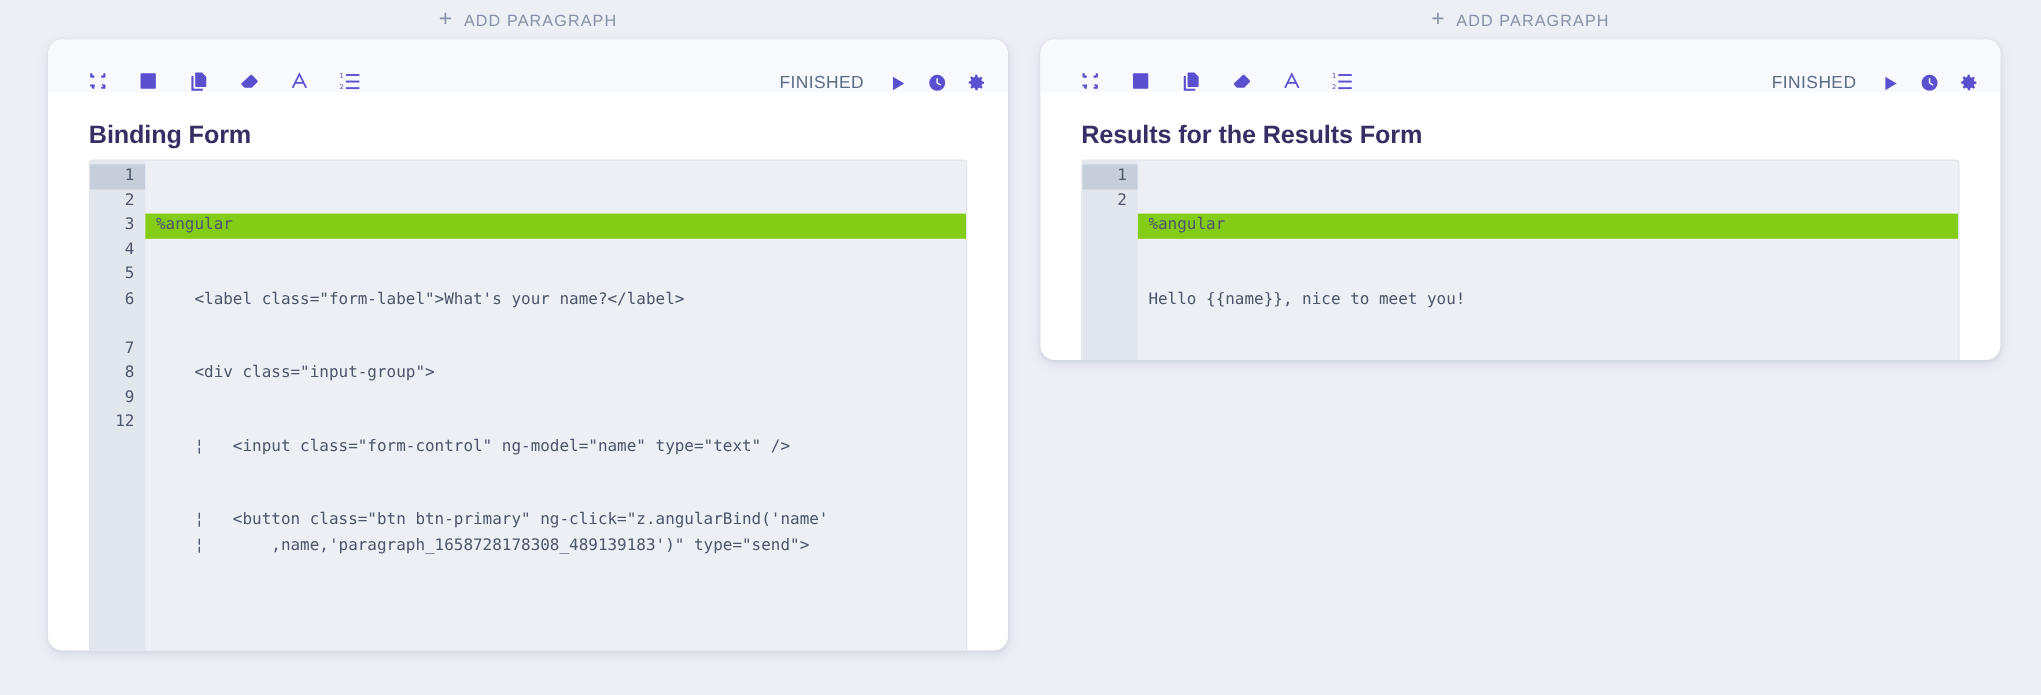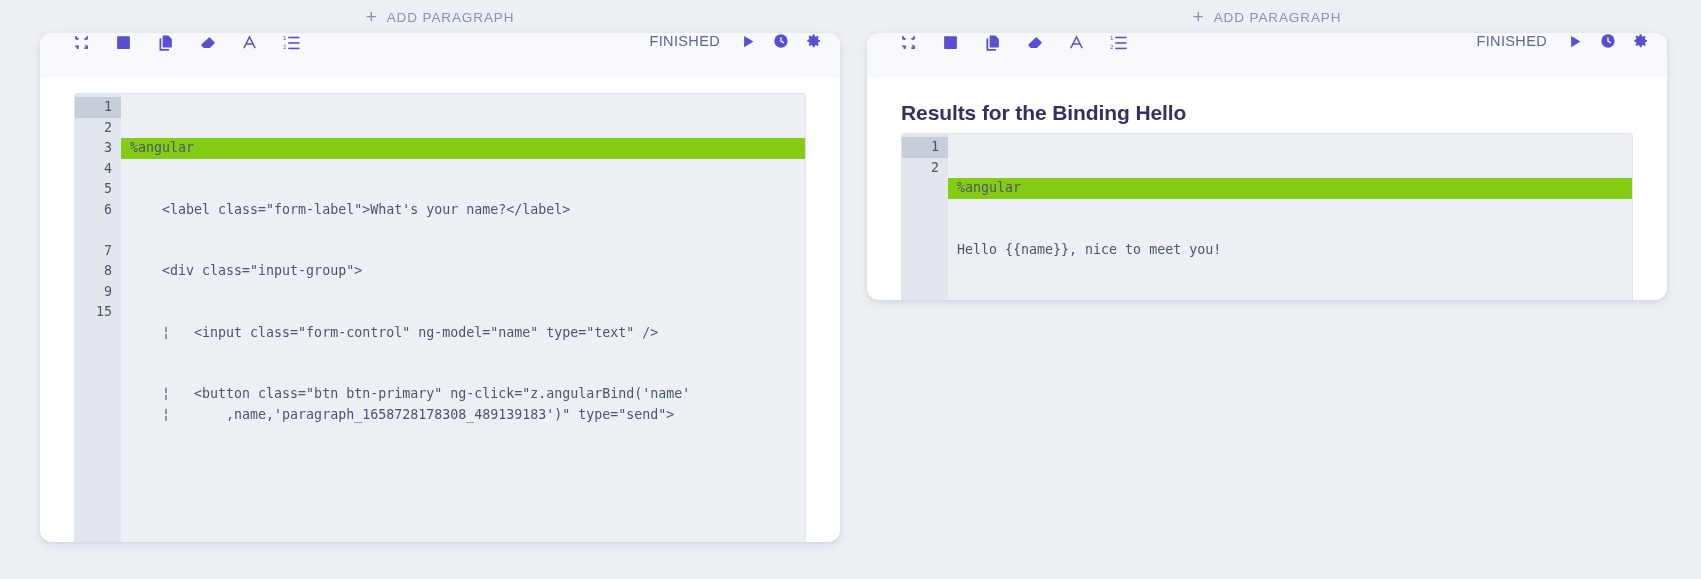--- a/index.html
+++ b/index.html
@@ -38,21 +38,21 @@
     border-radius: 12px;
     box-shadow: 0 3px 10px rgba(110,125,150,0.16), 0 1px 3px rgba(110,125,150,0.10);
     overflow: hidden;
   }
   #panel-left  { left: 40px;  top: 33px;  width: 800px; height: 509px; }
   #panel-right { left: 867px; top: 33px; width: 800px; height: 267px; }
 
   .toolbar {
     height: 44px;
     background: #f7f9fc;
-    display: flex; align-items: flex-start;
+    display: flex; align-items: flex-end;
     padding: 0 18px 0 32px;
     position: relative;
   }
   .toolbar-icons { display: flex; align-items: center; gap: 23px; }
   .ticon {
     width: 19px; height: 19px;
     display: flex; align-items: center; justify-content: center;
     color: #5a4fcf;
     cursor: pointer;
   }
@@ -177,34 +177,35 @@
         </span>
         <span class="ricon" title="Settings">
           <svg width="16" height="16" viewBox="0 0 24 24" fill="currentColor">
               <path d="M12 8.2a3.8 3.8 0 100 7.6 3.8 3.8 0 000-7.6zm9 5.1v-2.6l-2.6-.5a6.8 6.8 0 00-.8-1.9l1.5-2.2-1.8-1.8-2.2 1.5a6.8 6.8 0 00-1.9-.8L12.7 2h-2.6l-.5 2.6c-.7.2-1.3.4-1.9.8L5.5 3.9 3.7 5.7l1.5 2.2c-.4.6-.6 1.2-.8 1.9L2 10.4v2.6l2.6.5c.2.7.4 1.3.8 1.9l-1.5 2.2 1.8 1.8 2.2-1.5c.6.4 1.2.6 1.9.8l.5 2.6h2.6l.5-2.6c.7-.2 1.3-.4 1.9-.8l2.2 1.5 1.8-1.8-1.5-2.2c.4-.6.6-1.2.8-1.9l2.4-.2z"></path>
             </svg>
         </span>
       </div>
     </div>
 
     <div class="pbody">
+      <div class="para-title">Binding Form</div>
 
       <div class="editor">
         <div class="gutter">
           <span class="ln active">1</span>
           <span class="ln">2</span>
           <span class="ln">3</span>
           <span class="ln">4</span>
           <span class="ln">5</span>
           <span class="ln">6</span>
           <span class="ln" style="visibility:hidden">-</span>
           <span class="ln">7</span>
           <span class="ln">8</span>
           <span class="ln">9</span>
-          <span class="ln">15</span>
+          <span class="ln">12</span>
         </div>
         <div class="code">
           <span class="row active">%angular</span>
           <span class="row">    &lt;label class="form-label"&gt;What's your name?&lt;/label&gt;</span>
           <span class="row">    &lt;div class="input-group"&gt;</span>
           <span class="row">    ¦   &lt;input class="form-control" ng-model="name" type="text" /&gt;</span>
           <span class="row">    ¦   &lt;button class="btn btn-primary" ng-click="z.angularBind('name'
     ¦       ,name,'paragraph_1658728178308_489139183')" type="send"&gt;</span>
           
           
@@ -272,21 +273,21 @@
         </span>
         <span class="ricon" title="Settings">
           <svg width="16" height="16" viewBox="0 0 24 24" fill="currentColor">
               <path d="M12 8.2a3.8 3.8 0 100 7.6 3.8 3.8 0 000-7.6zm9 5.1v-2.6l-2.6-.5a6.8 6.8 0 00-.8-1.9l1.5-2.2-1.8-1.8-2.2 1.5a6.8 6.8 0 00-1.9-.8L12.7 2h-2.6l-.5 2.6c-.7.2-1.3.4-1.9.8L5.5 3.9 3.7 5.7l1.5 2.2c-.4.6-.6 1.2-.8 1.9L2 10.4v2.6l2.6.5c.2.7.4 1.3.8 1.9l-1.5 2.2 1.8 1.8 2.2-1.5c.6.4 1.2.6 1.9.8l.5 2.6h2.6l.5-2.6c.7-.2 1.3-.4 1.9-.8l2.2 1.5 1.8-1.8-1.5-2.2c.4-.6.6-1.2.8-1.9l2.4-.2z"></path>
             </svg>
         </span>
       </div>
     </div>
 
     <div class="pbody">
-      <div class="para-title">Results for the Binding Hello</div>
+      <div class="para-title">Results for the Results Form</div>
 
       <div class="editor">
         <div class="gutter">
           <span class="ln active">1</span>
           <span class="ln">2</span>
         </div>
         <div class="code">
           <span class="row active">%angular</span>
           <span class="row">Hello {{name}}, nice to meet you!</span>
         </div>

